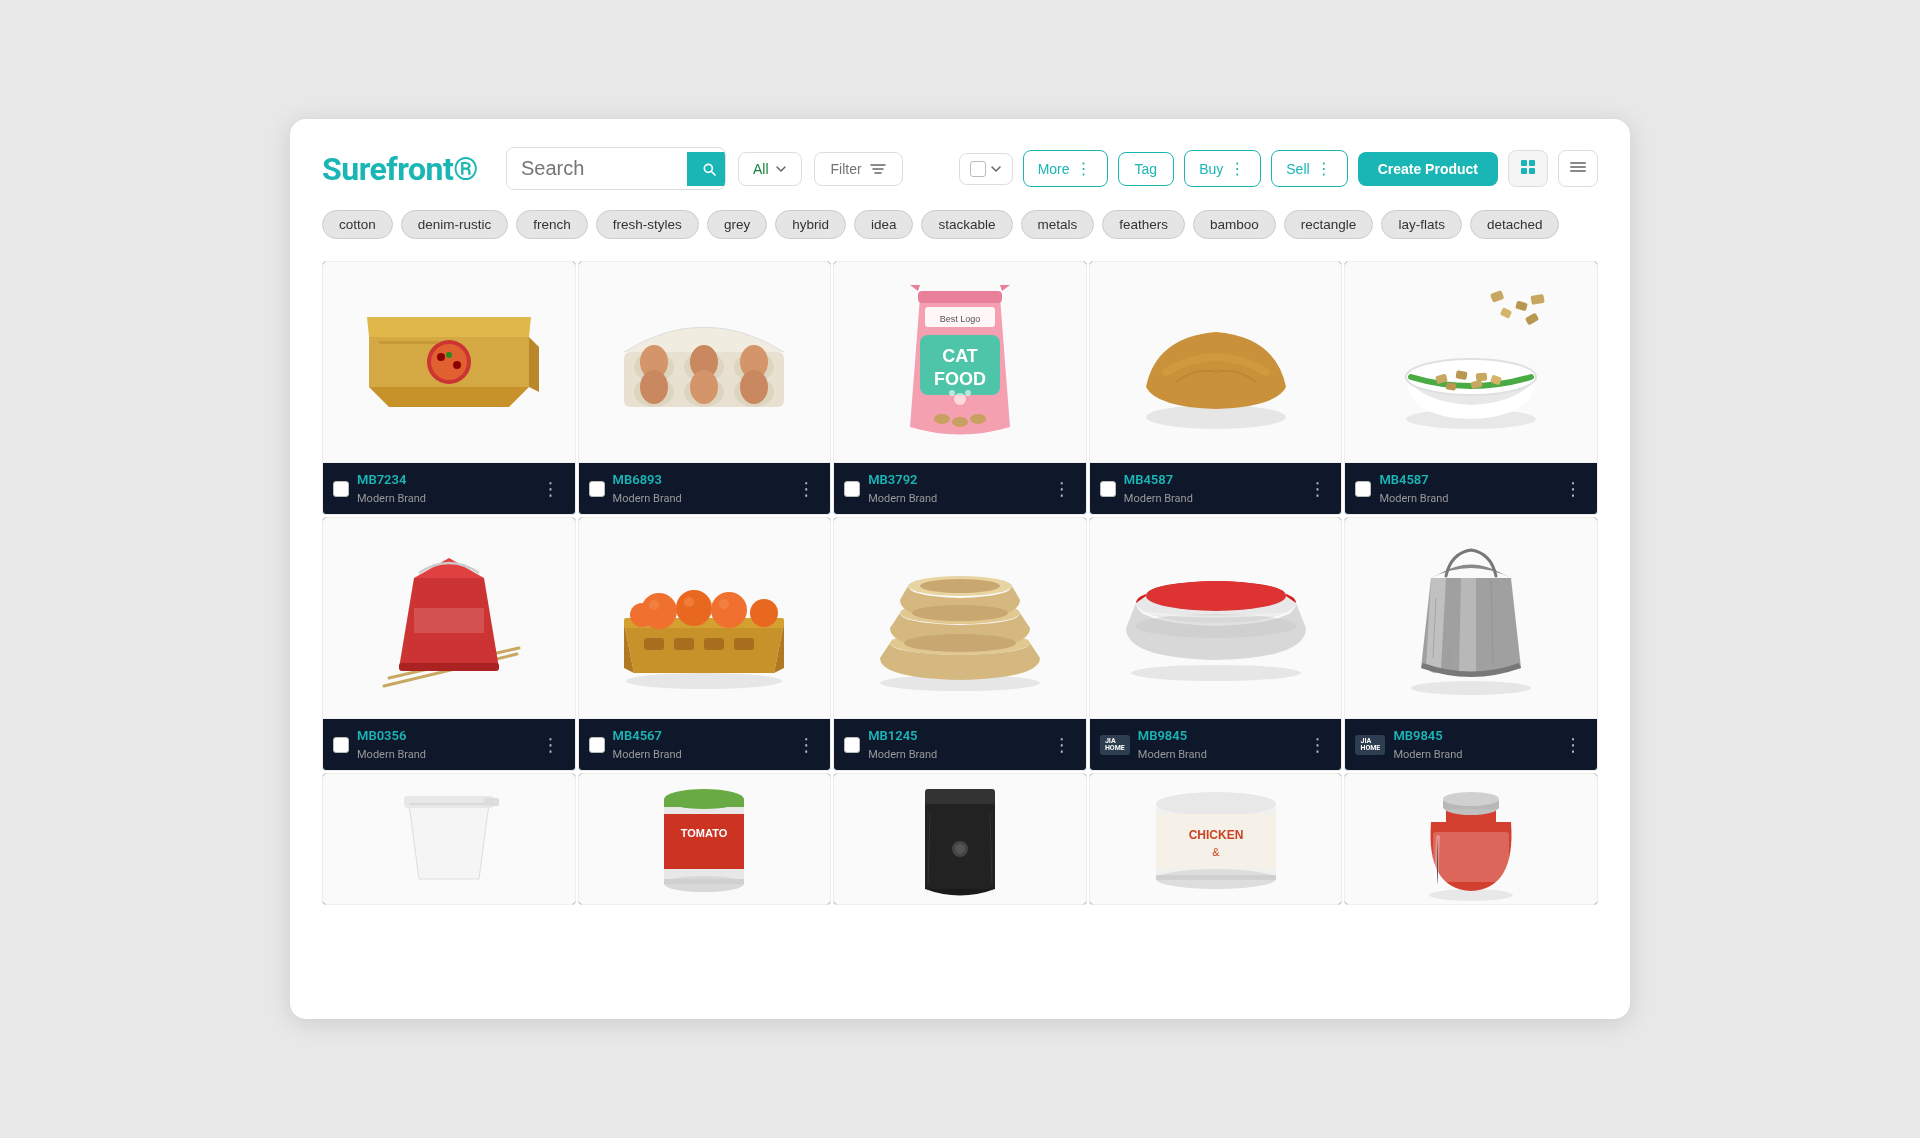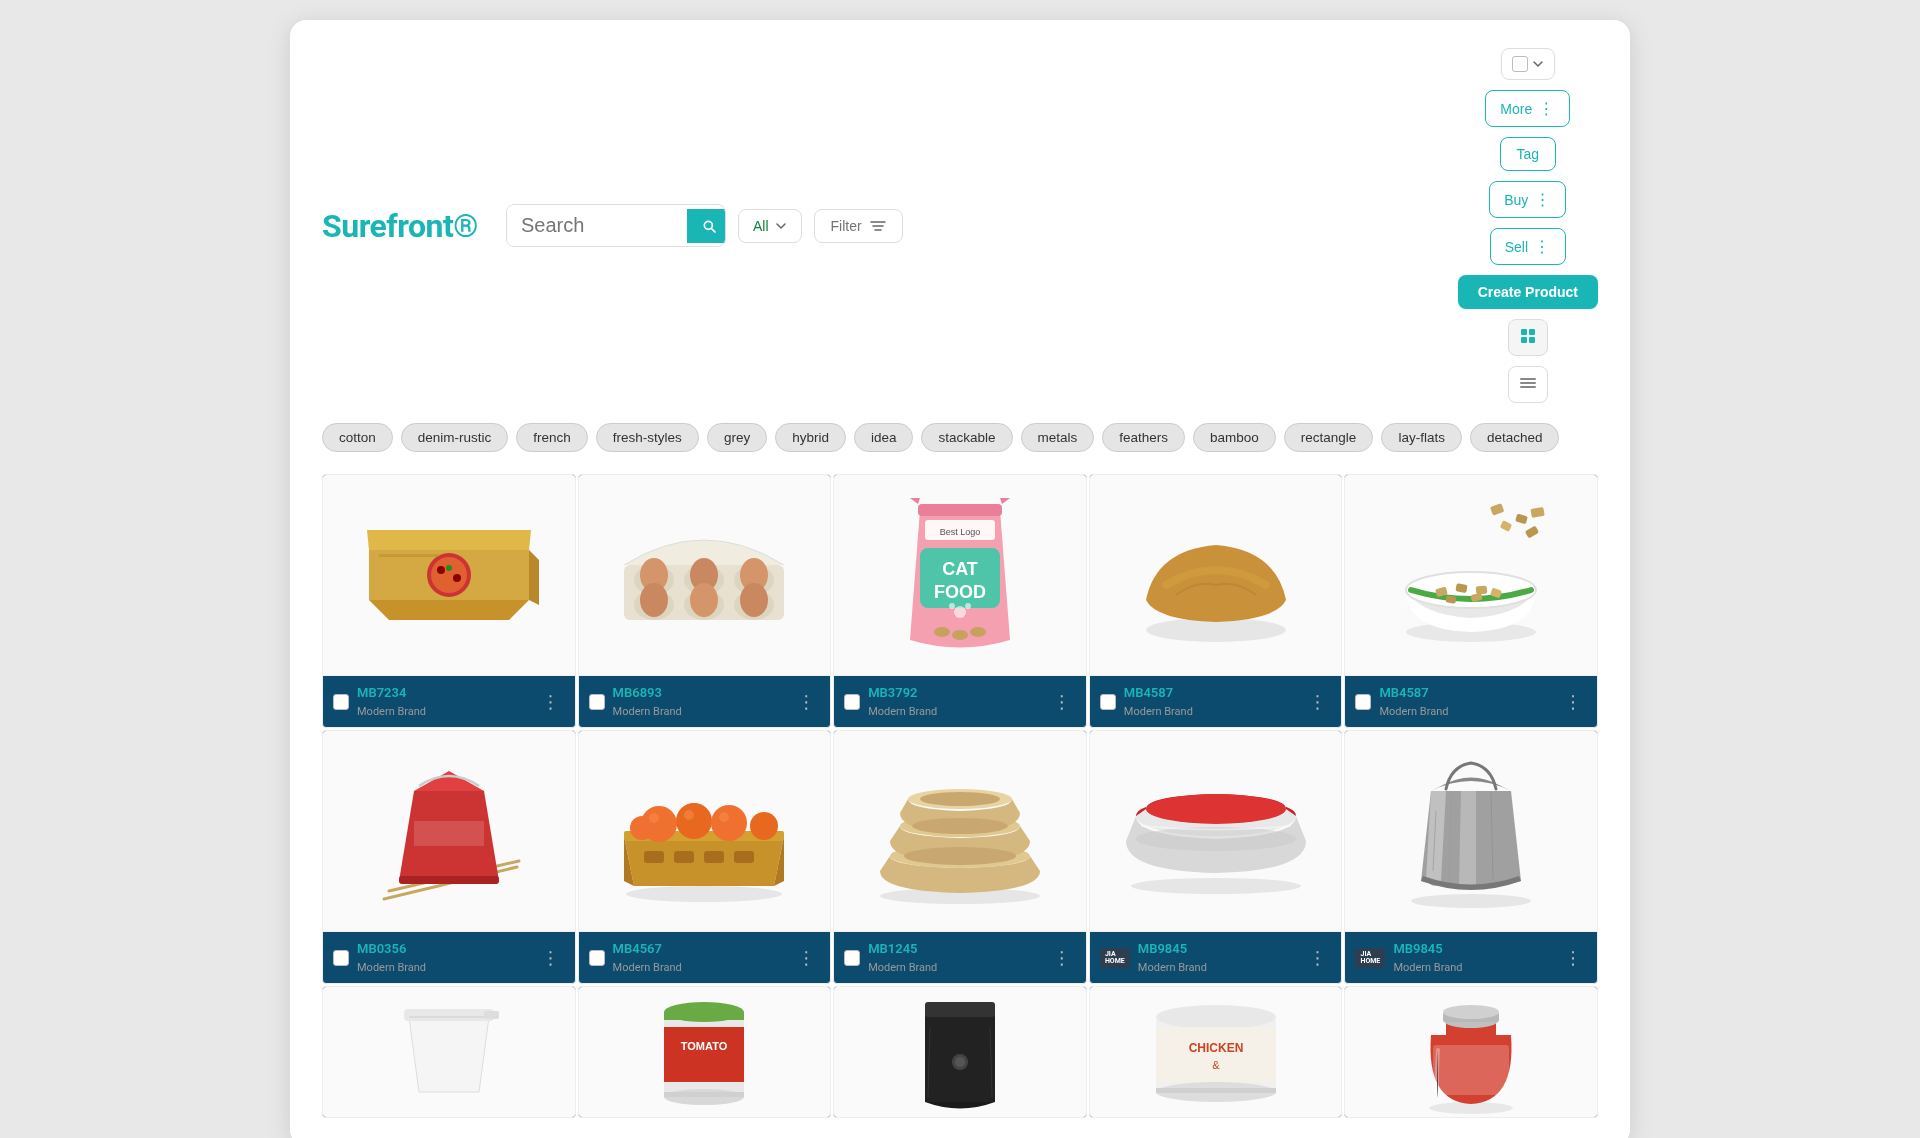--- a/index.html
+++ b/index.html
@@ -85,21 +85,20 @@
       cursor: pointer;
       font-size: 14px;
       color: #737373;
       text-align: center;
     }
     .spacer { flex: 1; }
     .header-actions {
       display: flex;
       align-items: center;
       gap: 10px;
-      flex-direction: column;
     }
     .checkbox-dropdown {
       display: flex;
       align-items: center;
       gap: 4px;
       border: 1.5px solid #ddd;
       border-radius: 8px;
       padding: 7px 10px;
       background: #fff;
       cursor: pointer;
@@ -178,21 +177,21 @@
     
     .product-grid {
       display: grid;
       grid-template-columns: repeat(5, 1fr);
       gap: 2px;
     }
     .product-card {
       border: 1px solid #eee;
       border-radius: 4px;
       overflow: hidden;
-      background: #0c4a6e;
+      background: #0f172a;
       position: relative;
     }
     .product-image-area {
       height: 200px;
       display: flex;
       align-items: center;
       justify-content: center;
       background: #fafafa;
       overflow: hidden;
     }

